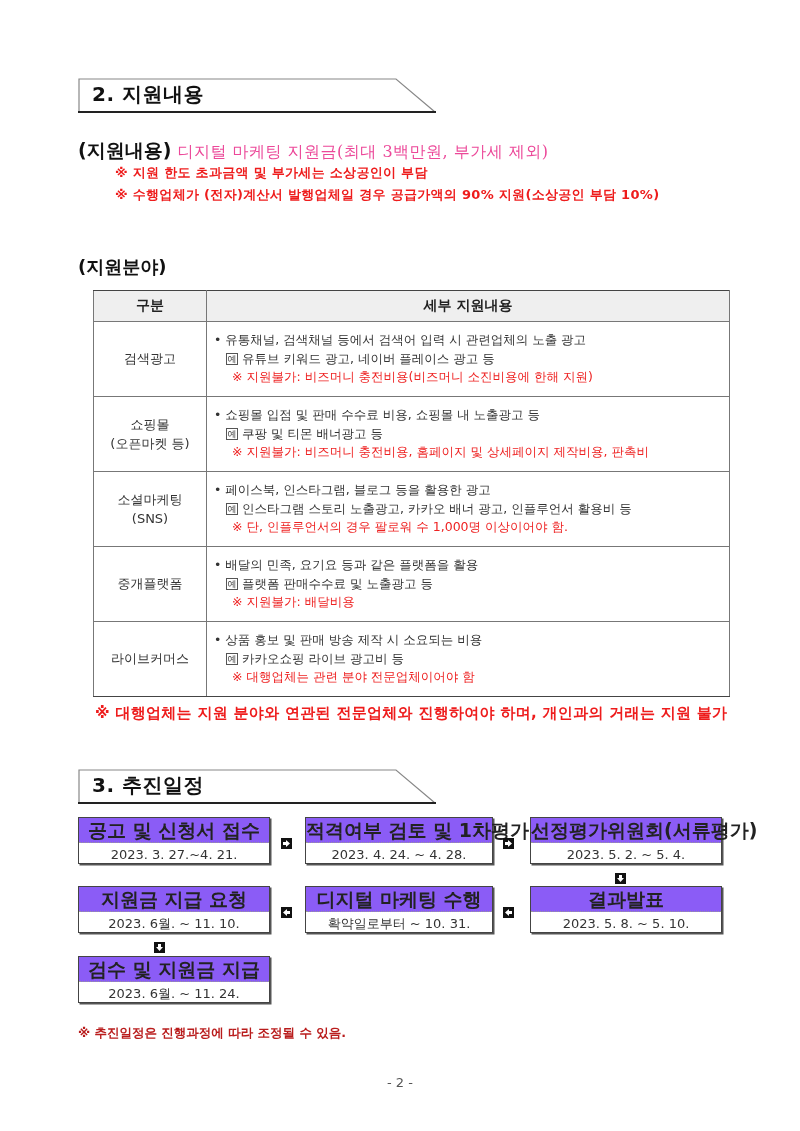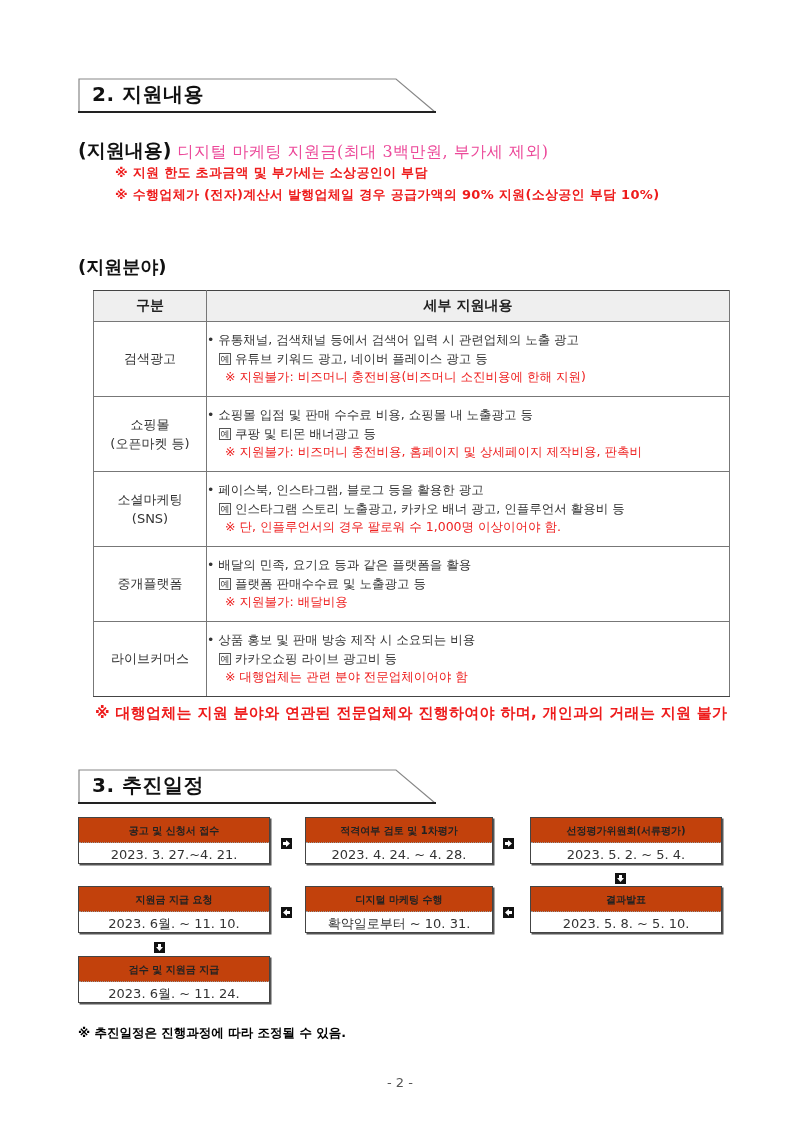--- a/index.html
+++ b/index.html
@@ -13,32 +13,32 @@
   .intro .rest { font-family:"DejaVu Serif", "Liberation Serif", serif; font-size:16px; color:#ec4899; margin-left:6px; letter-spacing:0.5px; }
   .rednote { left:115px; font-size:13px; font-weight:bold; color:#ee1c1c; white-space:nowrap; letter-spacing:0.3px; }
   .subhead { left:78px; top:255px; font-size:18px; font-weight:bold; color:#111; }
   table.fields { position:absolute; left:85px; top:290px; width:637px; border-collapse:collapse;margin-left:8px; }
   table.fields th, table.fields td { border:1px solid #777; }
   table.fields tr:first-child th { border-top:1.5px solid #444; }
   table.fields tr:last-child td { border-bottom:1.5px solid #444; }
   table.fields th { background:#efefef; height:31px; font-size:14px; font-weight:bold; color:#222; }
   table.fields td { height:75px; vertical-align:middle; }
   table.fields td.cat { width:113px; text-align:center; font-size:13px; color:#333; line-height:1.5; }
-  table.fields td.det { font-size:12.5px; color:#333; line-height:1.48; }
+  table.fields td.det { padding-left:7px; font-size:12.5px; color:#333; line-height:1.48; }
   .ln { white-space:nowrap; }
   .ex { margin-left:12px; }
   .exmark { display:inline-block; font-size:9px; border:1px solid #555; width:12px; height:12px; line-height:11px; text-align:center; margin-right:4px; vertical-align:1px; }
   .nt { margin-left:18px; color:#ee2222; }
   .footred { left:95px; top:704px; font-size:15px; font-weight:bold; color:#ee1c1c; white-space:nowrap; letter-spacing:0.3px; }
   .box { position:absolute; background:#fff; border:1.5px solid #444; box-shadow:1.5px 1.5px 0 #555; }
-  .box .bt { height:25px; background:#c2410c; border-bottom:1px dotted #999; text-align:center; font-size:10px; font-weight:bold; line-height:25px; color:#222; white-space:nowrap; }
+  .box .bt { height:25px; background:#8b5cf6; border-bottom:1px dotted #999; text-align:center; font-size:19px; font-weight:bold; line-height:25px; color:#222; white-space:nowrap; }
   .box .bd { height:20px; text-align:center; font-size:13px; line-height:24px; color:#333; white-space:nowrap; }
   .arr { position:absolute; width:11px; height:11px; background:#111; }
   .arr svg { display:block; }
-  .sched-note { left:78px; top:1025px; font-size:12.5px; font-weight:bold; color:#000000; white-space:nowrap; }
+  .sched-note { left:78px; top:1025px; font-size:12.5px; font-weight:bold; color:#b91c1c; white-space:nowrap; }
   .pageno { left:0; width:800px; top:1075px; text-align:center; font-size:13px; color:#555; }
 </style>
 </head>
 <body>
 
 <div class="sec-head" style="top:78px;">
   <svg width="360" height="36">
     <polyline points="1,35 1,1 318,1 357,34" fill="none" stroke="#888" stroke-width="1.2"></polyline>
     <line x1="0" y1="34" x2="358" y2="34" stroke="#222" stroke-width="2"></line>
   </svg>

